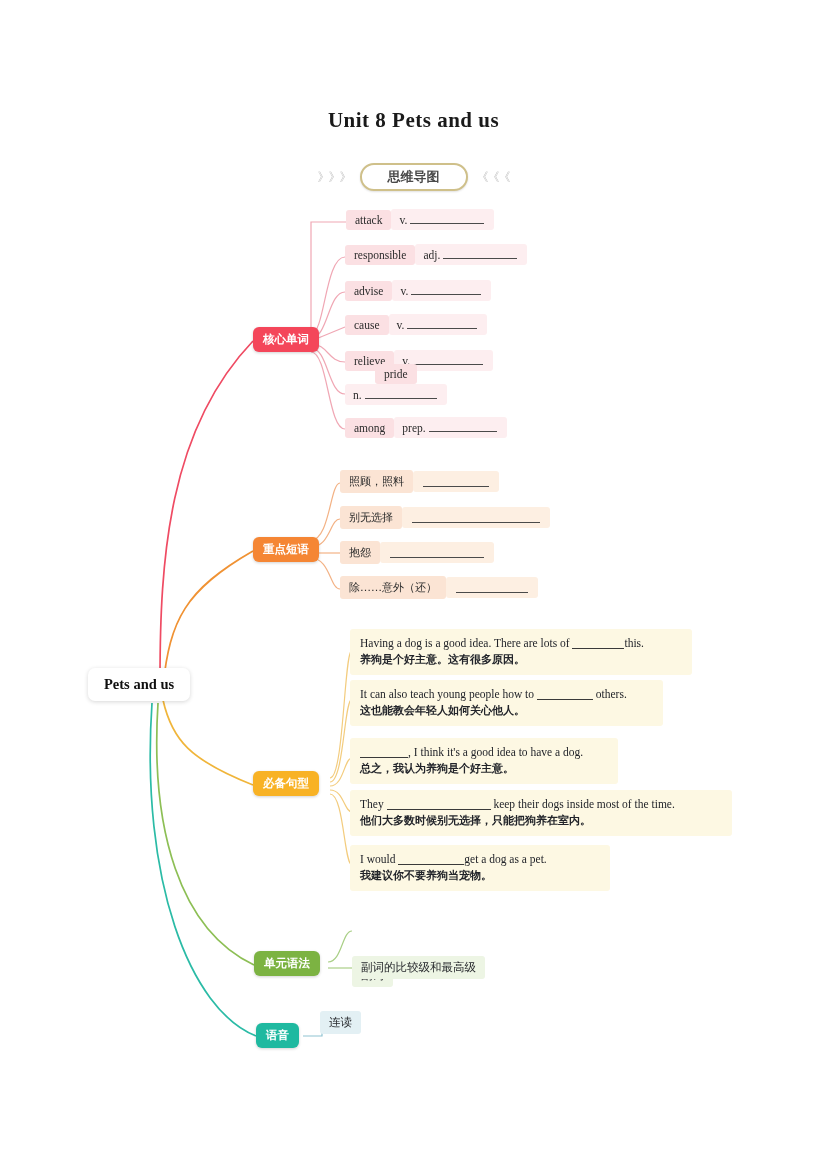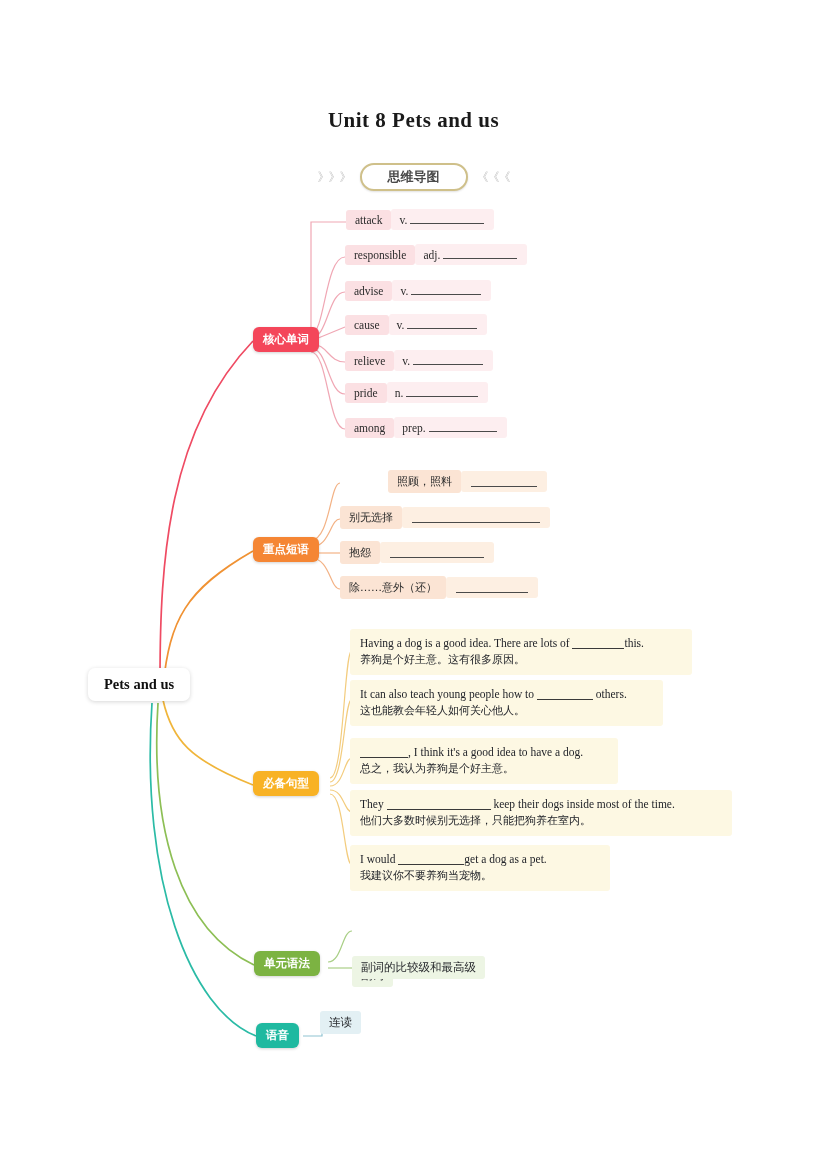--- a/index.html
+++ b/index.html
@@ -80,21 +80,21 @@
     display:flex;align-items:flex-end;
   }
   .ph-def .blank{border-bottom:1.6px solid #4a4a4a;}
 
   
   .sent{
     position:absolute;background:#fdf8e3;border-radius:3px;
     padding:6px 10px 7px 10px;z-index:4;line-height:1.45;
   }
   .sent .en{font-family:"Liberation Serif",serif;font-size:11.5px;color:#22242a;white-space:nowrap;}
-  .sent .cn{font-family:"DejaVu Sans",sans-serif;font-size:11px;color:#22242a;white-space:nowrap;}
+  .sent .cn{font-family:"DejaVu Sans",sans-serif;font-size:11px;color:#22242a;white-space:nowrap;font-weight:bold;}
   .sent .blank{border-bottom:1.4px solid #3a3a3a;vertical-align:-2px;}
 
   
   .gr-leaf{
     position:absolute;background:#edf5e4;border-radius:3px;padding:4px 9px;
     font-family:"DejaVu Sans",sans-serif;font-size:11.5px;color:#26282c;z-index:4;white-space:nowrap;
   }
   .pn-leaf{
     position:absolute;background:#e3f0f4;border-radius:3px;padding:4px 9px;
     font-family:"DejaVu Sans",sans-serif;font-size:11.5px;color:#26282c;z-index:4;white-space:nowrap;
@@ -187,37 +187,37 @@
   </div>
 
   <div class="leaf" style="left:345px;top:350px;text-align:center;">
     <span class="voc-word">relieve</span>
     <span class="voc-def">
       <span>v.</span>
       <span class="blank" style="width:70px;"></span>
     </span>
   </div>
 
-  <div class="leaf" style="left:345px;top:382px;">
+  <div class="leaf" style="left:345px;top:364px;flex-direction:column;">
     <span class="voc-word">pride</span>
     <span class="voc-def">
       <span>n.</span>
       <span class="blank" style="width:72px;"></span>
     </span>
   </div>
 
   <div class="leaf" style="left:345px;top:417px;">
     <span class="voc-word">among</span>
     <span class="voc-def">
       <span>prep.</span>
       <span class="blank" style="width:68px;"></span>
     </span>
   </div>
 
-  <div class="leaf" style="left:340px;top:470px;margin-left:48px;">
+  <div class="leaf" style="left:340px;top:470px;">
     <span class="ph-word">照顾，照料</span>
     <span class="ph-def">
       <span class="blank" style="width:66px;"></span>
     </span>
   </div>
 
   <div class="leaf" style="left:340px;top:506px;">
     <span class="ph-word">别无选择</span>
     <span class="ph-def">
       <span class="blank" style="width:128px;"></span>

